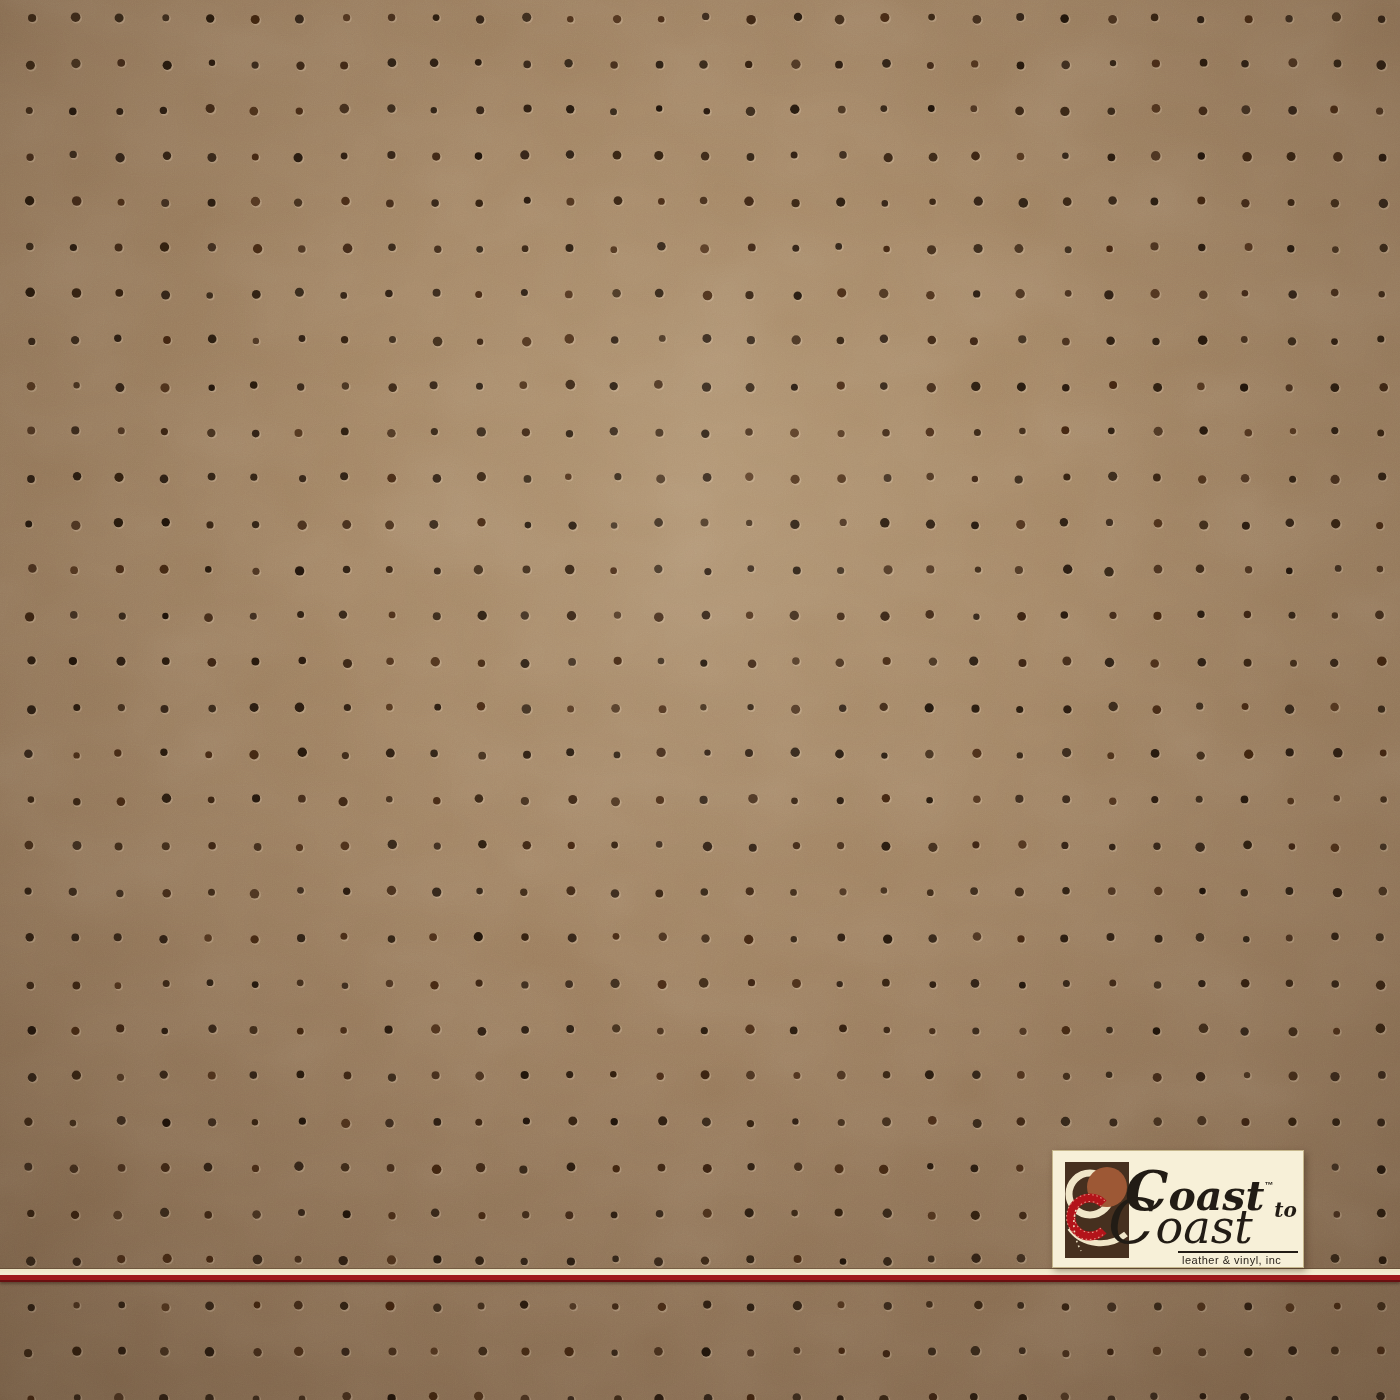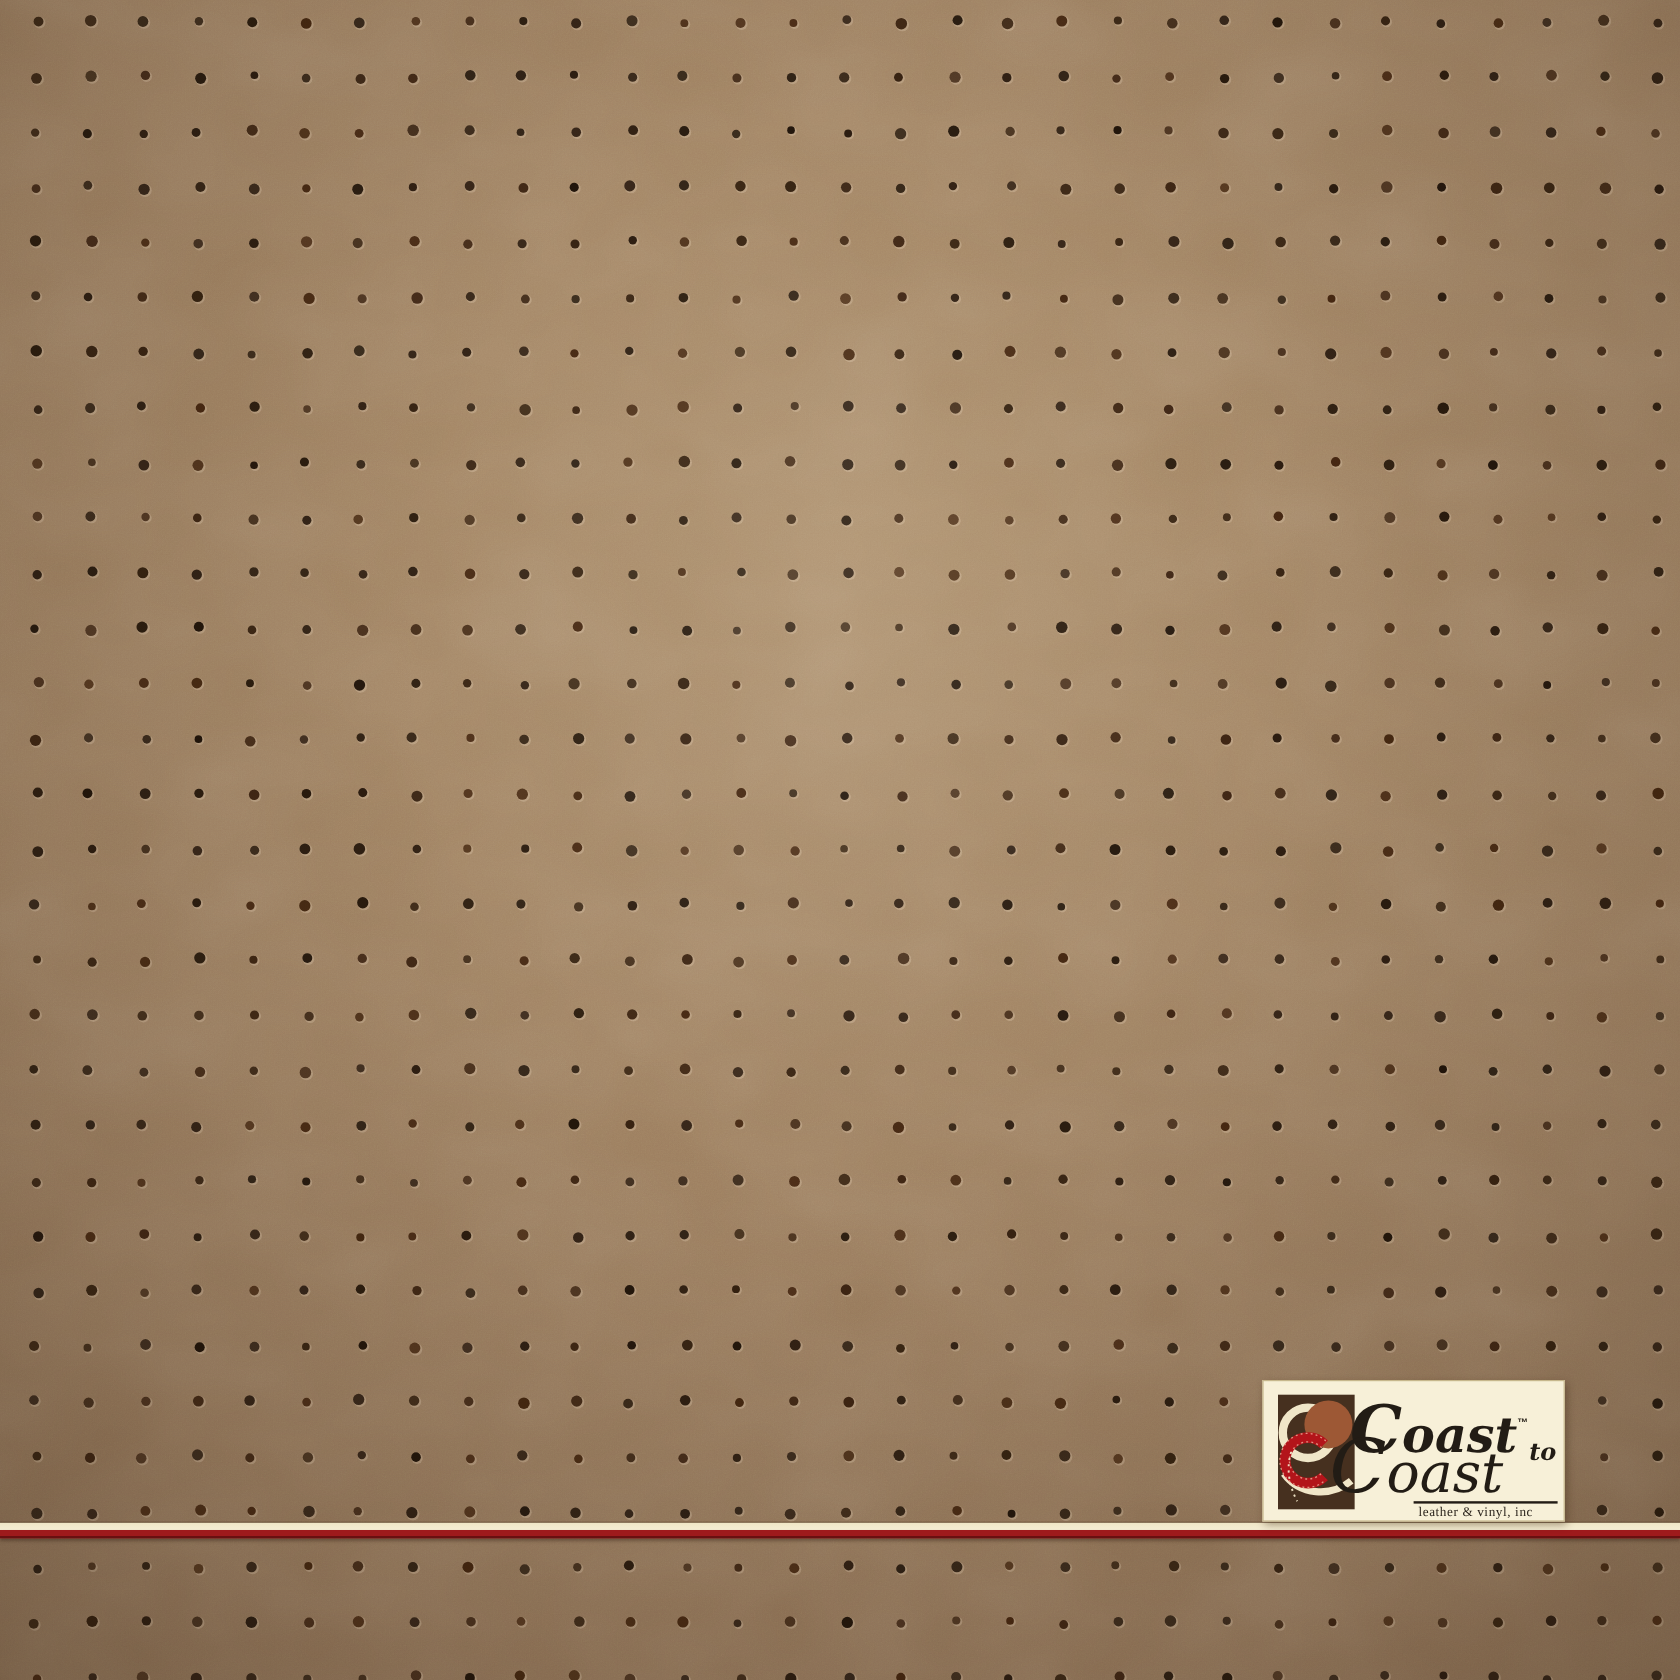--- a/index.html
+++ b/index.html
@@ -54,21 +54,21 @@
   .to  { font-size:20px; position:relative; top:7px; left:1px; }
 
   .l2 { position:absolute; left:55px; top:38px; white-space:nowrap; }
   .coast2 { display:inline-block; font-size:46px; line-height:1.05; }
   .coast2::first-letter { font-size:1.35em; }
 
   .rule { position:absolute; left:125px; top:100px; width:120px; height:2px; background:var(--logo-text); }
   .tagline {
     position:absolute; left:129px; top:103px;
     font-size:11px; letter-spacing:0.5px; white-space:nowrap;
-    color:#2b241c; font-family:Liberation Serif, serif;
+    color:#2b241c; font-family:Liberation Sans, sans-serif;
   }
 </style>
 </head>
 <body>
 
 <div class="canvas">
 
   <svg class="texture" viewBox="0 0 1400 1400" xmlns="http://www.w3.org/2000/svg">
     <defs>
       <filter id="mottle" x="0" y="0" width="100%" height="100%">

